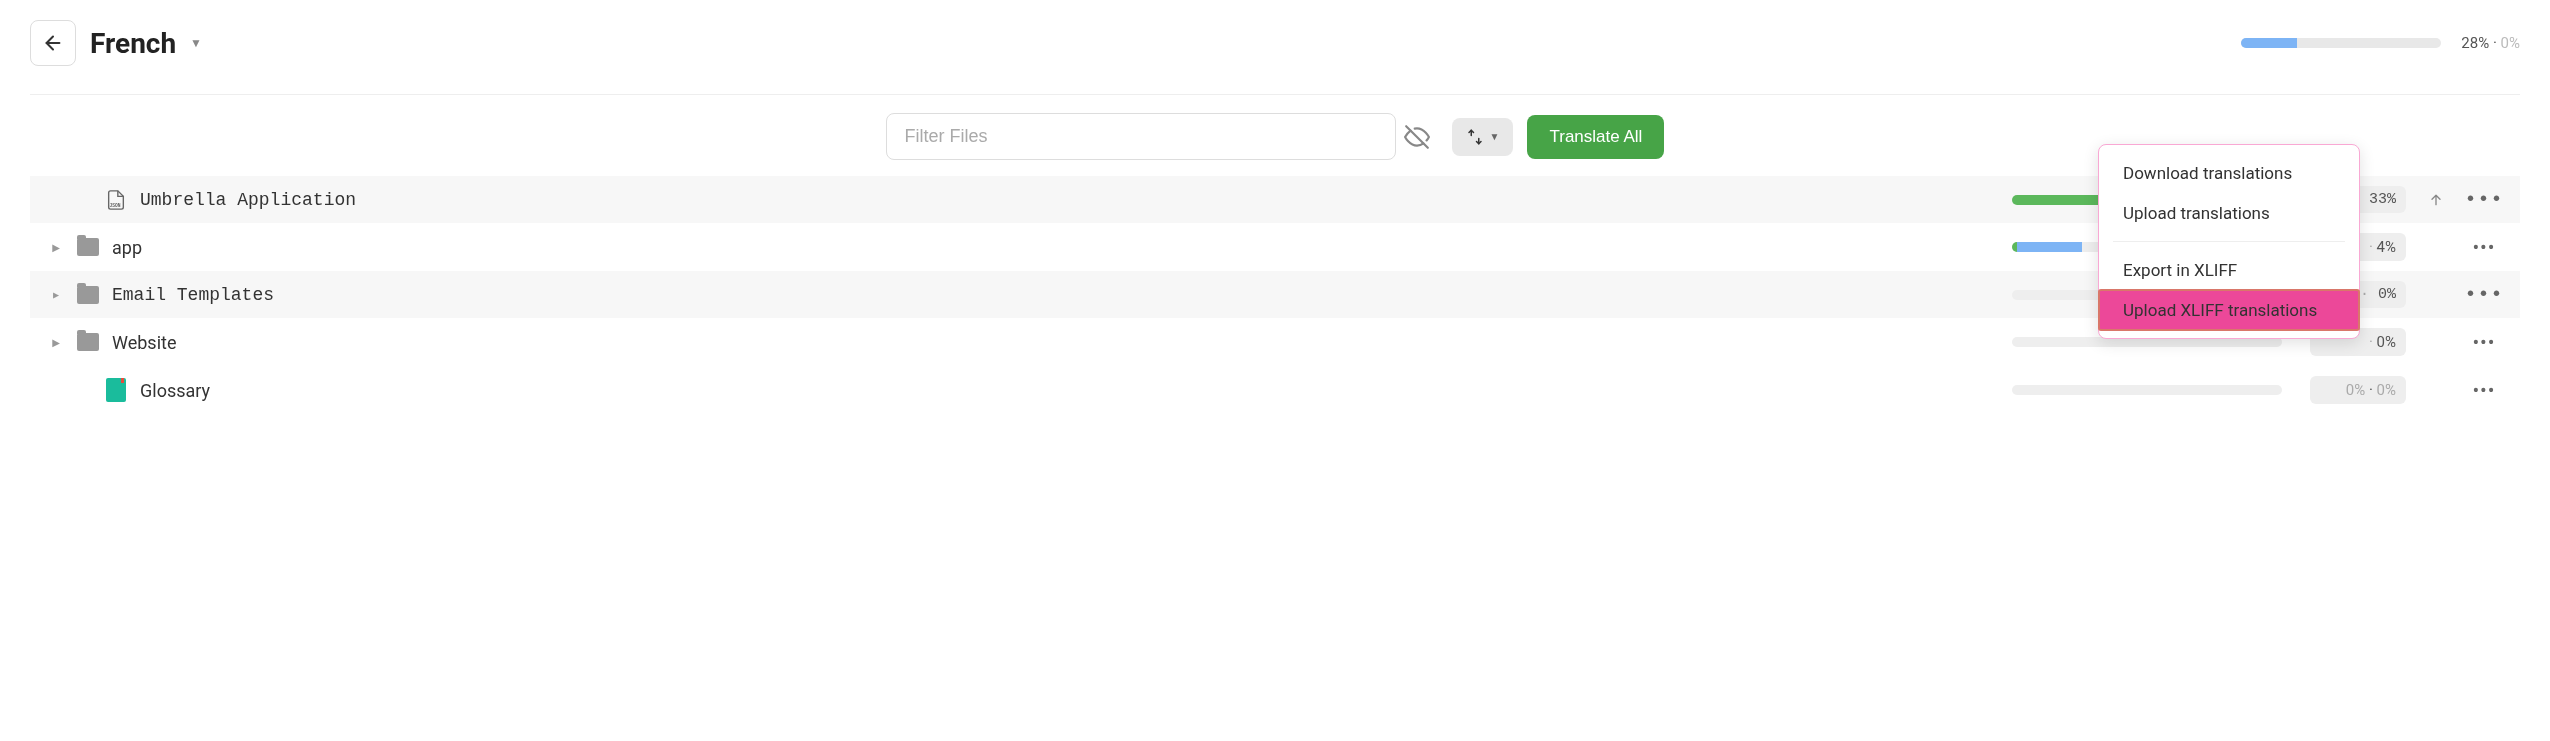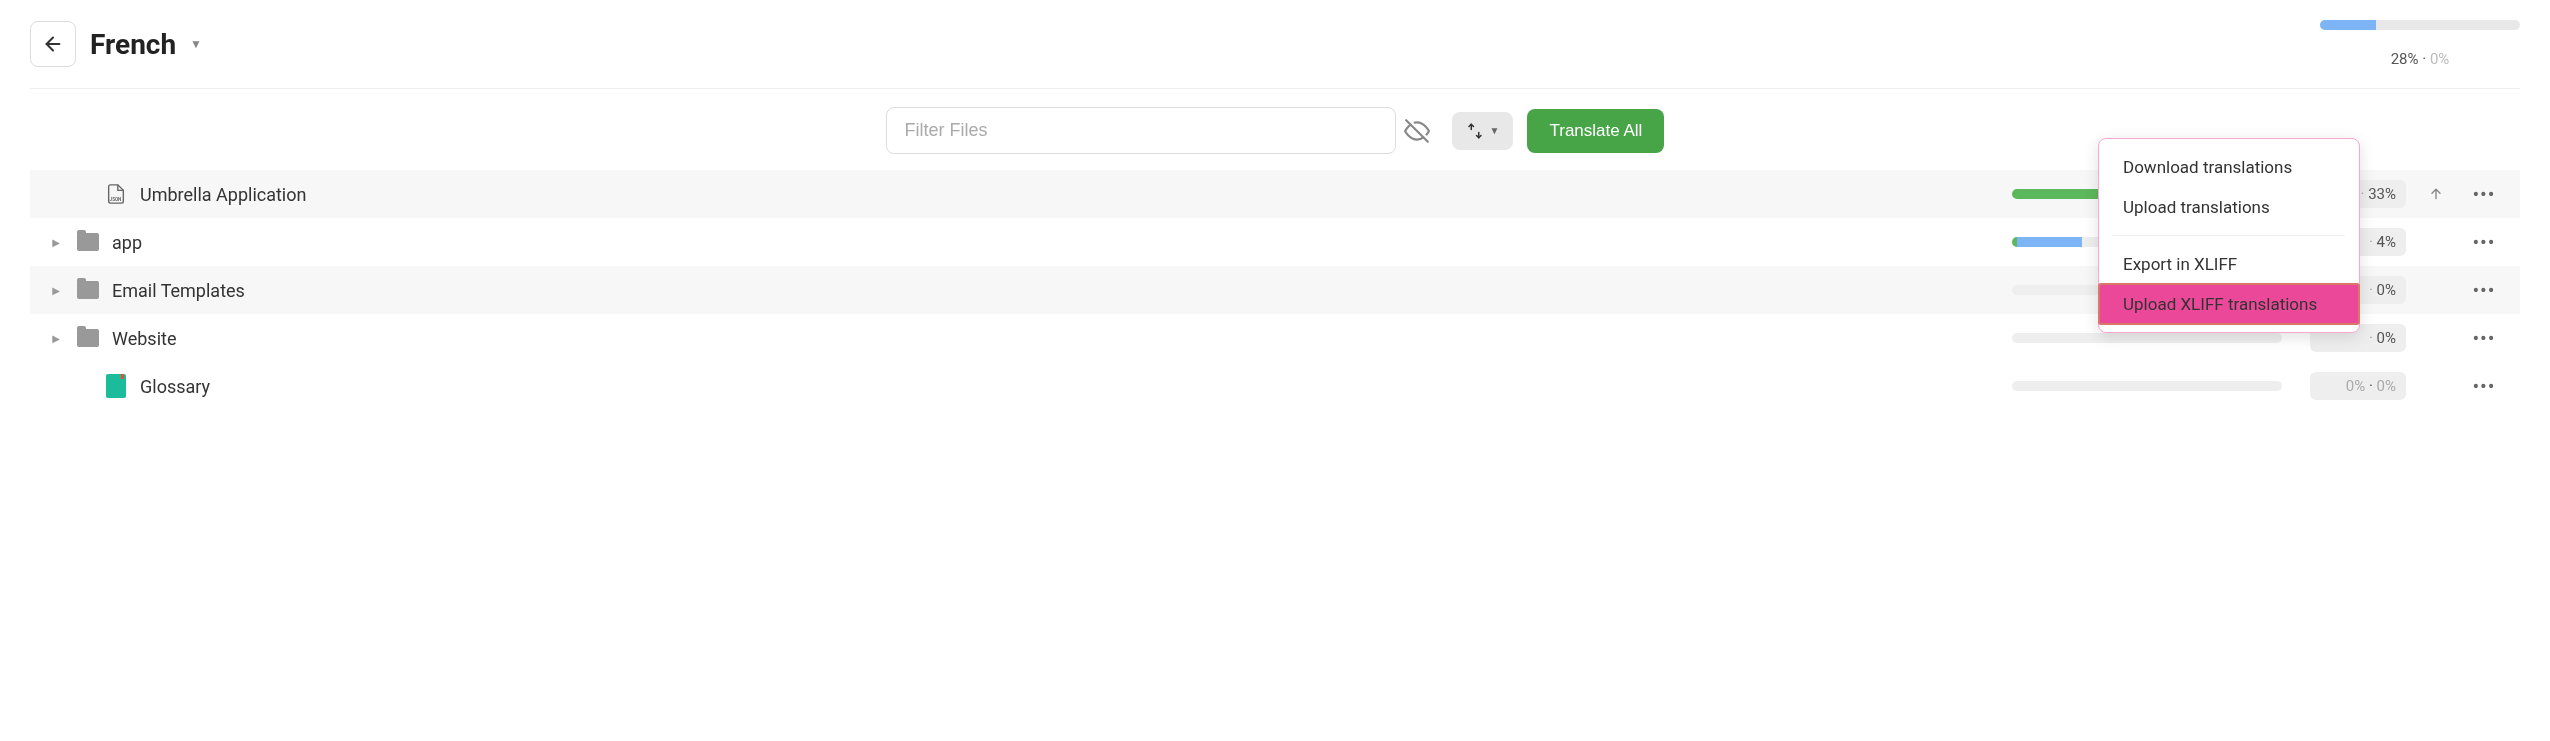--- a/index.html
+++ b/index.html
@@ -1,26 +1,26 @@
 <!DOCTYPE html>
 <html><head>
 <meta charset="utf-8">
 <style>
 * { box-sizing: border-box; margin: 0; padding: 0; }
 body { font-family: -apple-system, BlinkMacSystemFont, "Segoe UI", Roboto, sans-serif; background: #fff; color: #333; }
 .container { width: 100%; padding: 20px 30px; }
 
 
-.header { display: flex; align-items: center; justify-content: space-between; padding-bottom: 20px; border-bottom: 1px solid #eee; }
+.header { display: flex; align-items: center; justify-content: space-between; padding-bottom: 28px; border-bottom: 1px solid #eee; }
 .header-left { display: flex; align-items: center; gap: 14px; }
 .back-btn { width: 46px; height: 46px; border: 1px solid #ddd; border-radius: 8px; background: #fff; display: flex; align-items: center; justify-content: center; cursor: pointer; }
 .back-btn svg { width: 22px; height: 22px; }
 .lang-title { font-size: 28px; font-weight: 700; color: #222; display: flex; align-items: center; gap: 14px; cursor: pointer; }
 .lang-title .caret { font-size: 12px; color: #888; }
-.header-right { display: flex; align-items: center; gap: 20px; flex-direction: column; }
+.header-right { display: flex; align-items: center; gap: 20px; }
 .header-progress { width: 200px; height: 10px; background: #e8e8e8; border-radius: 5px; overflow: hidden; position: relative; }
 .header-progress .fill { height: 100%; background: #7db4f5; }
 .header-stats { font-size: 15px; color: #555; }
 .header-stats .sec { color: #bbb; }
 
 
 .toolbar { display: flex; align-items: center; justify-content: center; padding: 18px 0 10px 0; position: relative; }
 .filter-input { width: 510px; padding: 12px 18px; border: 1px solid #ddd; border-radius: 8px; font-size: 18px; background: #fff; }
 .filter-input::placeholder { color: #aaa; }
 .toolbar-right { display: flex; align-items: center; gap: 14px; }
@@ -32,21 +32,21 @@
 
 
 .dropdown { position: absolute; top: 49px; right: 160px; width: 262px; background: #fff; border: 1px solid #f9a8d4; border-radius: 8px; box-shadow: 0 4px 16px rgba(0,0,0,0.12); padding: 8px 0; z-index: 10; }
 .dropdown .item { padding: 10px 24px; font-size: 17px; color: #333; cursor: pointer; }
 .dropdown .divider { height: 1px; background: #eee; margin: 8px 14px; }
 .dropdown .item.highlight { background: #ec4899; outline: 2px solid #d9776a; outline-offset: -1px; border-radius: 2px; }
 
 
 .files { margin-top: 6px; }
 .file-row { display: flex; align-items: center; padding: 10px 18px; gap: 12px; }
-.file-row.alt { background: #f7f7f7; }
+.file-row.alt { background: #f7f7f7; font-family: Liberation Mono, monospace; }
 .file-row .expand { width: 16px; color: #999; font-size: 10px; cursor: pointer; text-align: center; flex-shrink: 0; }
 .file-row .icon-slot { width: 24px; height: 24px; display: flex; align-items: center; justify-content: center; flex-shrink: 0; }
 .folder-icon { width: 22px; height: 18px; background: #999; border-radius: 2px; position: relative; }
 .folder-icon::before { content: ""; position: absolute; top: -3px; left: 0; width: 9px; height: 4px; background: #999; border-radius: 2px 2px 0 0; }
 .json-icon svg { width: 22px; height: 22px; }
 .glossary-icon { width: 20px; height: 24px; background: #1abc9c; border-radius: 2px; position: relative; }
 .glossary-icon::before { content: ""; position: absolute; top: 0; right: 2px; width: 3px; height: 5px; background: #e74c3c; }
 .file-name { font-size: 18px; color: #333; flex: 1; }
 .row-progress { width: 270px; height: 10px; background: #eee; border-radius: 5px; overflow: hidden; position: relative; margin-right: 16px; display: flex; }
 .row-progress .g { height: 100%; background: #5cb85c; }

